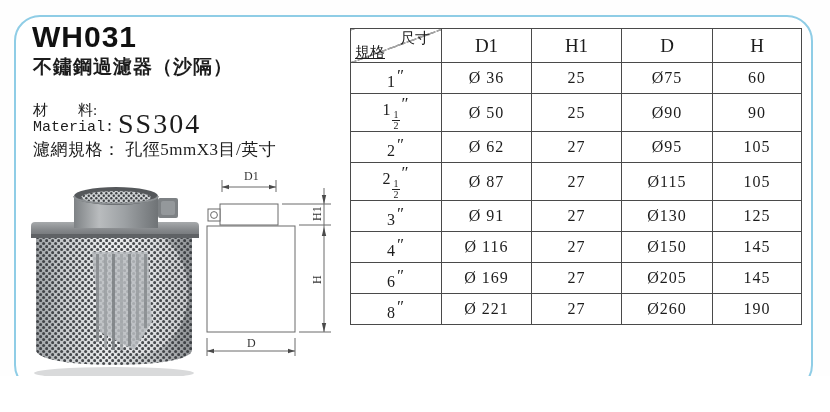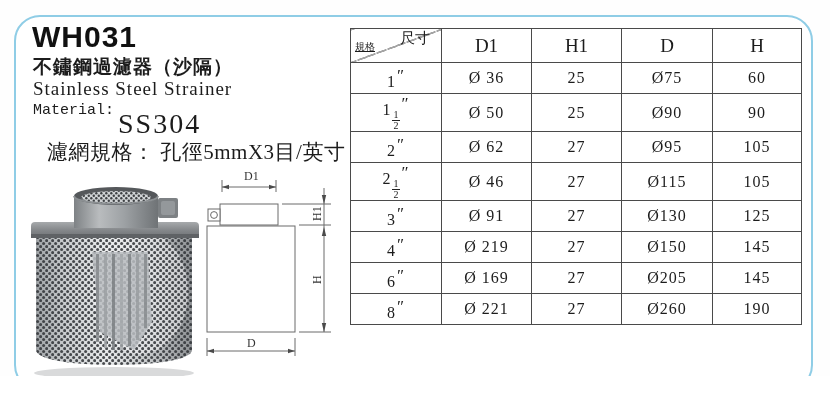--- a/index.html
+++ b/index.html
@@ -18,63 +18,63 @@
     font-size:30px;letter-spacing:1px;color:#111;
   }
   .name-zh{position:absolute;left:33px;top:54px;font-size:19px;letter-spacing:1px;font-weight:bold;}
   .name-en{position:absolute;left:33px;top:78px;font-size:19px;letter-spacing:1px;}
   .material-block{position:absolute;left:33px;top:102px;line-height:1.15;}
   .material-zh{font-size:15px;}
   .material-en{font-size:15px;font-family:"Liberation Mono", monospace;letter-spacing:0;}
   .material-value{
     position:absolute;left:118px;top:108px;font-size:28px;letter-spacing:2px;
   }
-  .mesh-spec{position:absolute;left:33px;top:138px;font-size:21px;letter-spacing:0.5px;margin-left:14px;}
+  .mesh-spec{position:absolute;left:33px;top:138px;font-size:17px;letter-spacing:0.5px;}
   
   table.spec{
     position:absolute;left:350px;top:28px;width:446px;
     border-collapse:collapse;table-layout:fixed;
     font-family:"Liberation Serif", serif;
   }
   table.spec th, table.spec td{
     border:1px solid #4a4a4a;text-align:center;vertical-align:middle;
     padding:0;overflow:hidden;
   }
   table.spec th{height:33px;font-size:19px;font-weight:400;}
   table.spec td{height:30px;font-size:16px;letter-spacing:1px;}
   td.spec-cell{font-size:19px;letter-spacing:0;}
   th.corner{
     position:relative;
     background:linear-gradient(to bottom right,
       transparent 49.3%, #4a4a4a 49.3%, #4a4a4a 50.7%, transparent 50.7%);
   }
   th.corner .top-label{position:absolute;top:0px;right:11px;font-size:15px;}
-  th.corner .bottom-label{position:absolute;bottom:8px;left:4px;font-size:10px;text-decoration:underline;}
+  th.corner .bottom-label{position:absolute;bottom:0px;left:4px;font-size:15px;text-decoration:underline;}
   .frac{
     display:inline-flex;flex-direction:column;font-size:10px;line-height:1;
     vertical-align:-3px;margin-left:1px;
   }
   .frac .num{border-bottom:1px solid #222;padding:0 1px;}
   .frac .den{padding:0 1px;}
   .inch{font-size:17px;vertical-align:6px;margin-left:1px;}
   
   .photo-svg{position:absolute;left:30px;top:182px;}
   .diagram-svg{position:absolute;left:198px;top:166px;}
   .dim-text{font-family:"Liberation Serif", serif;font-size:12px;fill:#333;}
 </style>
 </head>
 <body>
 
 <div class="canvas">
   <div class="frame"></div>
 
   <div class="model-title">WH031</div>
   <div class="name-zh">不鏽鋼過濾器（沙隔）</div>
-  <div class="name-en">Stainless Steel Strainer</div>
   <div class="material-block">
+    <div class="material-zh">材　　料:</div>
     <div class="material-en">Material:</div>
   </div>
   <div class="material-value">SS304</div>
   <div class="mesh-spec">濾網規格： 孔徑5mmX3目/英寸</div>
 
   <svg class="photo-svg" width="172" height="200" viewBox="0 0 172 200">
     <defs>
       <linearGradient id="bodyGrad" x1="0" y1="0" x2="1" y2="0">
         <stop offset="0" stop-color="#9ea2a5"></stop>
         <stop offset="0.18" stop-color="#c9ccce"></stop>
@@ -211,35 +211,35 @@
           <td>Ø 62</td>
           <td>27</td>
           <td>Ø95</td>
           <td>105</td>
         </tr>
         <tr>
           <td class="spec-cell"><span>2</span><span class="frac">
               <span class="num">1</span>
               <span class="den">2</span>
             </span><span class="inch">″</span></td>
-          <td>Ø 46</td>
+          <td>Ø 87</td>
           <td>27</td>
           <td>Ø115</td>
           <td>105</td>
         </tr>
         <tr>
           <td class="spec-cell"><span>3</span><span class="inch">″</span></td>
           <td>Ø 91</td>
           <td>27</td>
           <td>Ø130</td>
           <td>125</td>
         </tr>
         <tr>
           <td class="spec-cell"><span>4</span><span class="inch">″</span></td>
-          <td>Ø 219</td>
+          <td>Ø 116</td>
           <td>27</td>
           <td>Ø150</td>
           <td>145</td>
         </tr>
         <tr>
           <td class="spec-cell"><span>6</span><span class="inch">″</span></td>
           <td>Ø 169</td>
           <td>27</td>
           <td>Ø205</td>
           <td>145</td>

